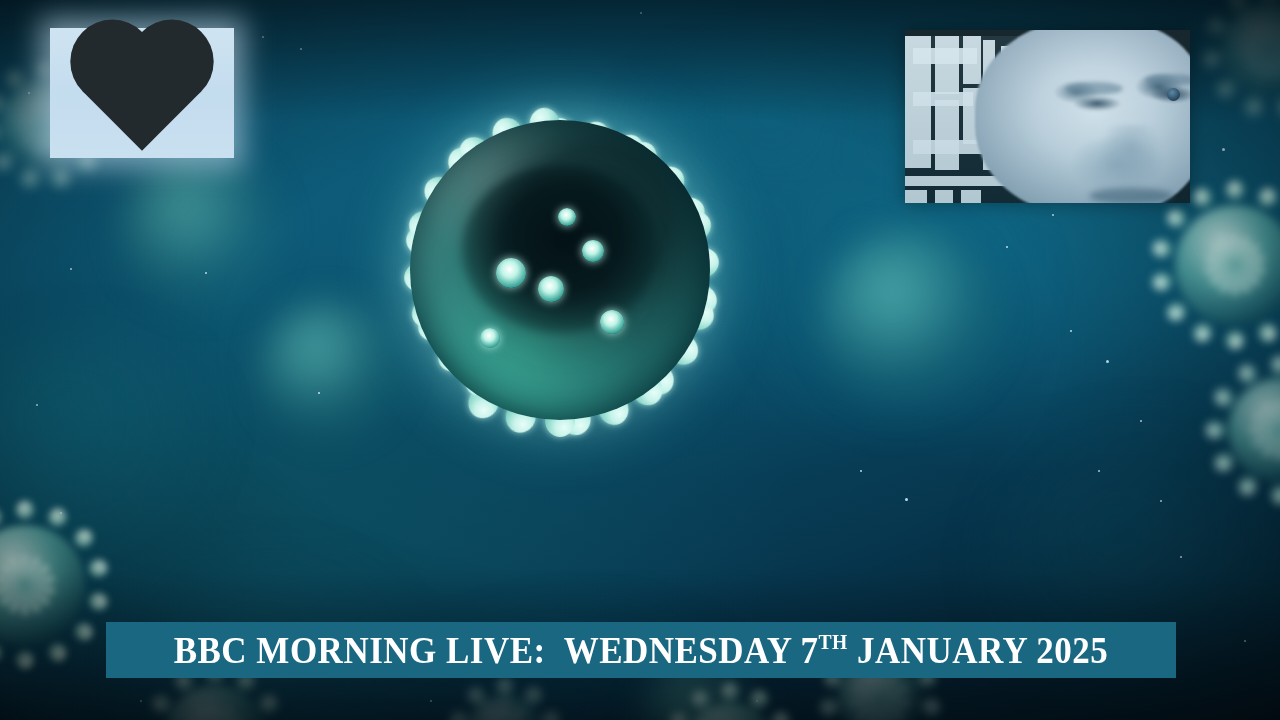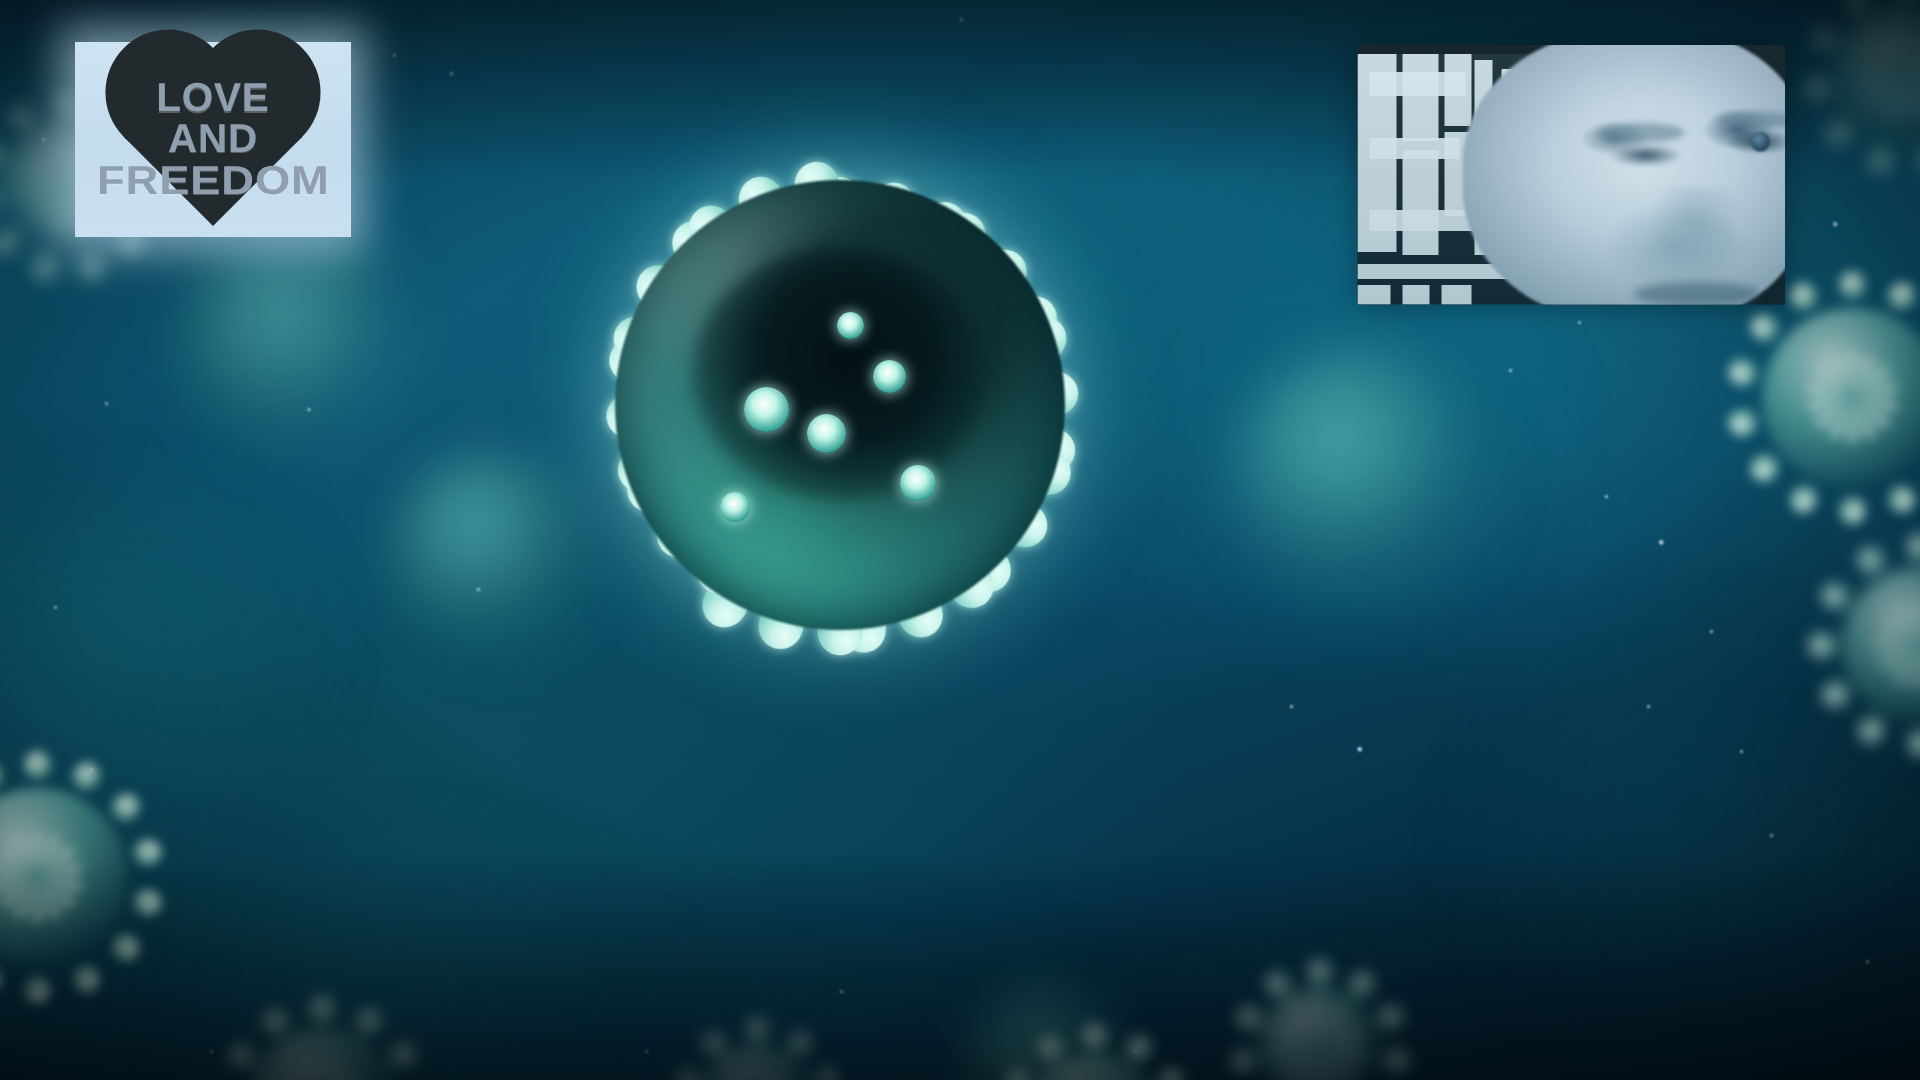--- a/index.html
+++ b/index.html
@@ -802,25 +802,20 @@
         <div class="pore" style="left: 238px; top: 266px; width: 26px; height: 26px;"></div>
         <div class="pore" style="left: 282px; top: 230px; width: 22px; height: 22px;"></div>
         <div class="pore" style="left: 300px; top: 300px; width: 24px; height: 24px;"></div>
         <div class="pore" style="left: 180px; top: 318px; width: 20px; height: 20px;"></div>
         <div class="pore" style="left: 258px; top: 198px; width: 18px; height: 18px;"></div>
       </div>
   </div>
 
   <div id="logo-box">
     <div class="heart"></div>
-    <div class="logo-text">
-      <span class="l1">LOVE</span>
-      <span class="l2">AND</span>
-      <span class="l3">FREEDOM</span>
-    </div>
   </div>
 
   <div id="face-photo">
     <div class="fp-bars" id="fpbars">
         <span style="left: 0px; top: 6px; width: 26px; height: 132px;"></span>
         <span style="left: 30px; top: 6px; width: 24px; height: 58px;"></span>
         <span style="left: 30px; top: 70px; width: 24px; height: 70px;"></span>
         <span style="left: 8px; top: 18px; width: 64px; height: 16px;"></span>
         <span style="left: 8px; top: 62px; width: 60px; height: 14px;"></span>
         <span style="left: 8px; top: 110px; width: 70px; height: 14px;"></span>
@@ -842,14 +837,17 @@
     <div class="fp-brow" style="left:240px;top:44px;width:52px;height:12px;"></div>
     <div class="fp-eye" style="left:168px;top:66px;width:48px;height:15px;background:radial-gradient(ellipse at 50% 50%, rgba(35,60,82,.9), rgba(35,60,82,0) 72%);filter:blur(1.6px);"></div>
     <div class="fp-eye" style="left:246px;top:56px;width:44px;height:17px;background:radial-gradient(ellipse at 50% 50%, rgba(28,52,74,.92), rgba(28,52,74,0) 72%);filter:blur(1.2px);"></div>
     <div class="fp-eye" style="left:262px;top:58px;width:13px;height:13px;background:radial-gradient(circle at 40% 35%, #5e87a6 0%, #22384f 70%, #0e1b28 100%);filter:blur(.6px);"></div>
     <div class="fp-nose" style="left:195px;top:95px;width:62px;height:62px;"></div>
     <div class="fp-mouth" style="left:184px;top:158px;width:84px;height:16px;"></div>
     <div class="fp-tint"></div>
   </div>
 
 
+  <div id="subtitle-banner">
+    <div id="subtitle-text"><span class="st-inner"><span>BBC MORNING LIVE:  WEDNESDAY 7</span><sup>TH</sup><span> JANUARY 2025</span></span></div>
+  </div>
 
 </div>
 
 </body></html>

